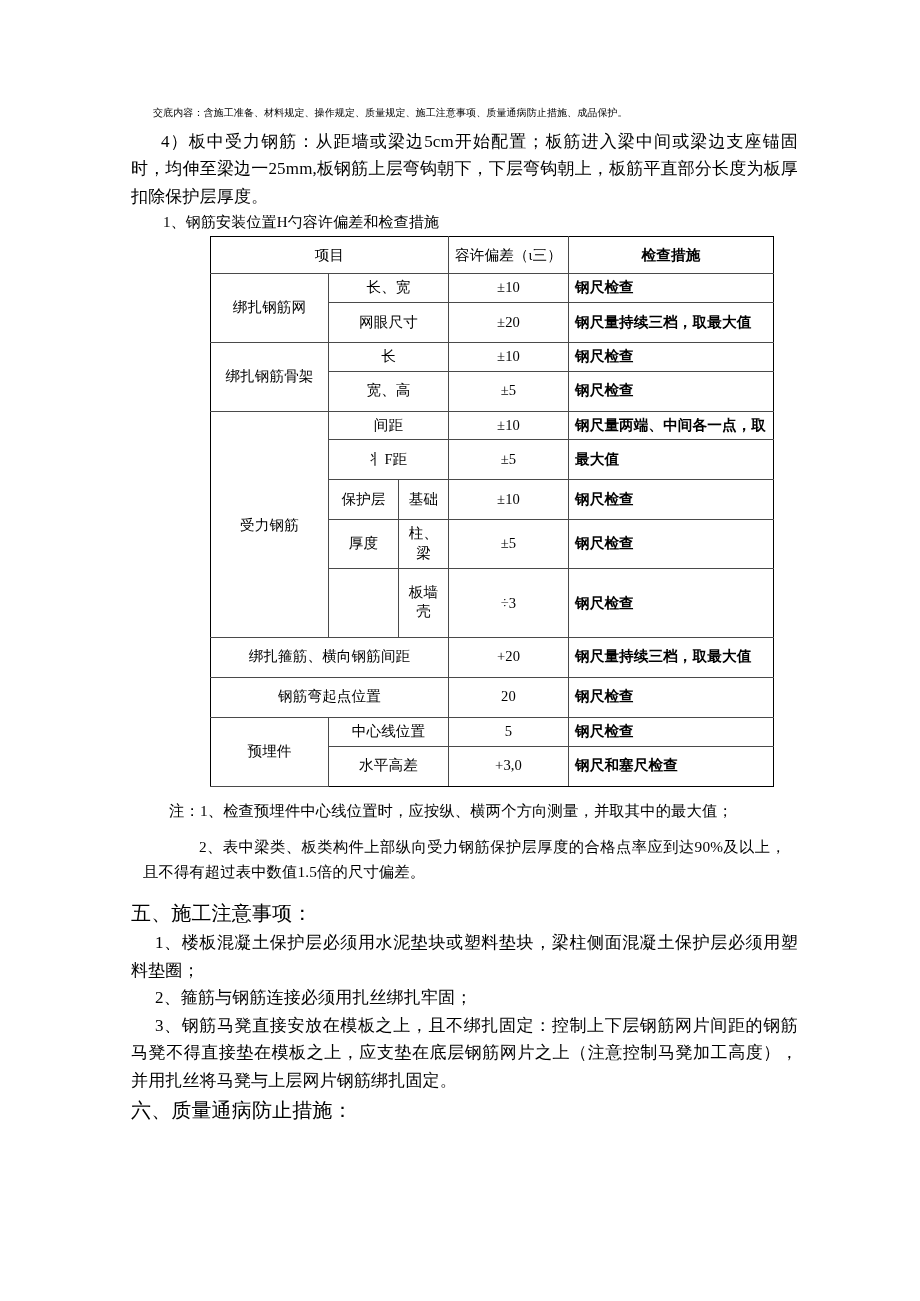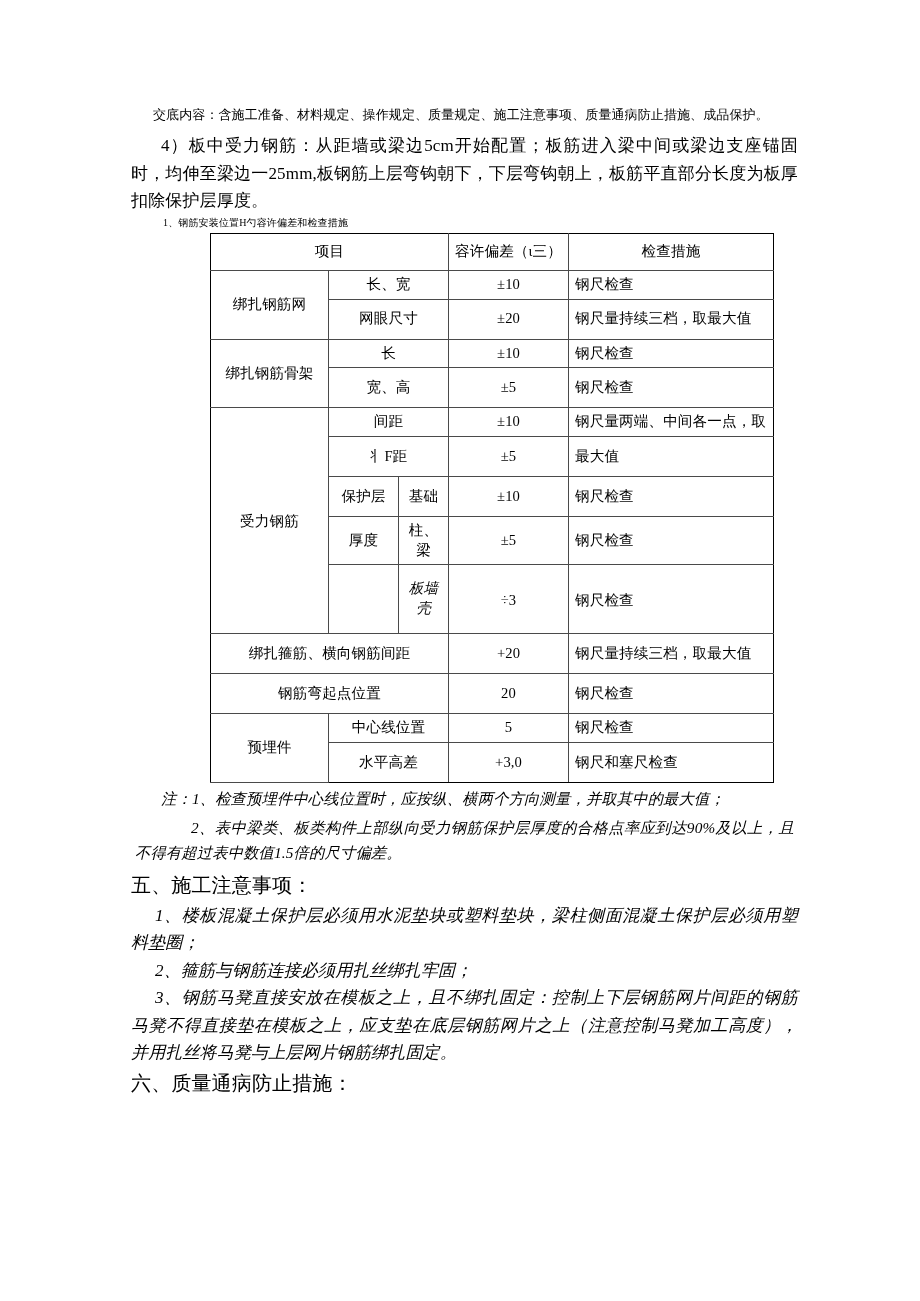--- a/index.html
+++ b/index.html
@@ -17,65 +17,63 @@
   .page {
     position: relative;
     width: 920px;
     height: 1301px;
     box-sizing: border-box;
     padding: 105px 122px 0 131px;
   }
 
   
   .header-note {
-    font-size: 13px;
+    font-size: 10px;
     line-height: 1.55;
     letter-spacing: 0.1px;
     text-align: justify;
     text-align-last: left;
     margin: 0 0 7px 22px;
   }
   .para {
     font-size: 17px;
     line-height: 1.62;
     text-align: justify;
     text-align-last: left;
     margin: 0;
     text-indent: 30px;
     letter-spacing: 0.15px;
   }
   .para.noindent {
     text-indent: 0;
   }
   .para.indent-sm {
     text-indent: 24px;
-    font-style: italic;
   }
   .sect-title {
     font-size: 20px;
     line-height: 1.62;
     margin: 0;
     text-indent: 0;
     letter-spacing: 0.15px;
   }
   .tbl-caption {
-    font-size: 10px;
+    font-size: 15px;
     line-height: 1.62;
     margin: 0 0 2px 0;
     text-indent: 32px;
     letter-spacing: 0.15px;
   }
   .notes-line {
     font-size: 15.3px;
     line-height: 1.62;
-    margin: 4px;
+    margin: 12px;
     letter-spacing: 0.15px;
     text-align: justify;
     text-align-last: left;
-    font-style: italic;
   }
   .notes-line.first { text-indent: 26px; }
   .notes-line.second { text-indent: 56px; }
 
   
   .tbl-wrap {
     margin: 2px 0 4px 47px;
     width: 563px;
     padding-left: 32px;
   }
@@ -88,24 +86,24 @@
   }
   table.spec td {
     border: 1px solid #4a4a4a;
     padding: 4px 4px;
     vertical-align: middle;
     letter-spacing: 0.1px;
   }
   .c-center { text-align: center; }
   .c-left   { text-align: left; padding-left: 6px !important; }
   .outer-l { border-left: 1.6px solid #000 !important; }
-  .outer-r { border-right: 1.6px solid #000 !important; }
+  .outer-r { border-right: 1.6px solid #000 !important; font-weight: bold; }
   .outer-t { border-top: 1.6px solid #000 !important; }
   .outer-b { border-bottom: 1.6px solid #000 !important; }
-  .va-bottom { vertical-align: bottom; font-style: italic; }
+  .va-bottom { vertical-align: bottom; }
   .va-top { vertical-align: top; }
 </style>
 </head>
 <body>
 
 <div class="page">
 
   <div class="header-note">交底内容：含施工准备、材料规定、操作规定、质量规定、施工注意事项、质量通病防止措施、成品保护。</div>
 
   <p class="para">4）板中受力钢筋：从距墙或梁边5cm开始配置；板筋进入梁中间或梁边支座锚固时，均伸至梁边一25mm,板钢筋上层弯钩朝下，下层弯钩朝上，板筋平直部分长度为板厚扣除保护层厚度。</p>

